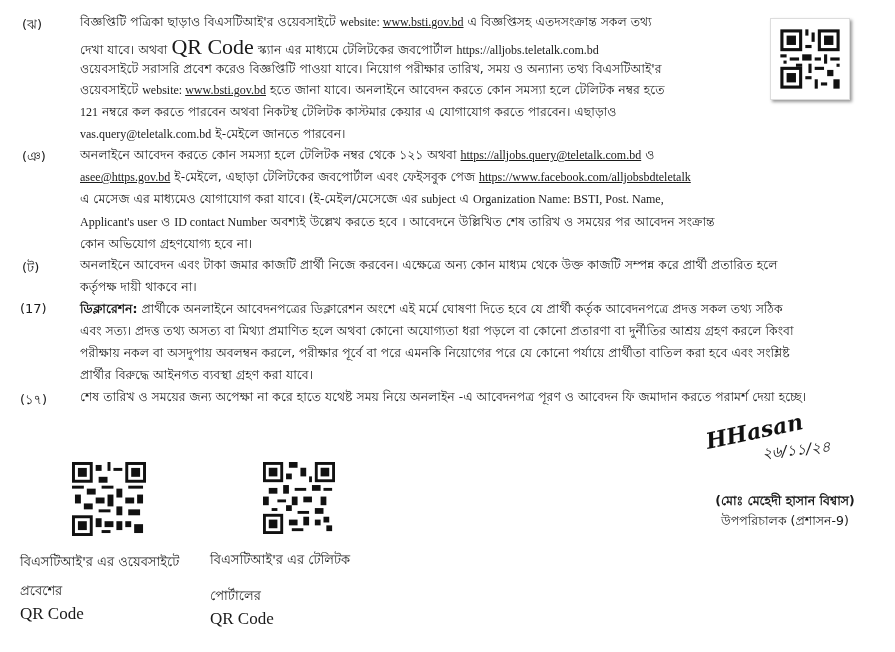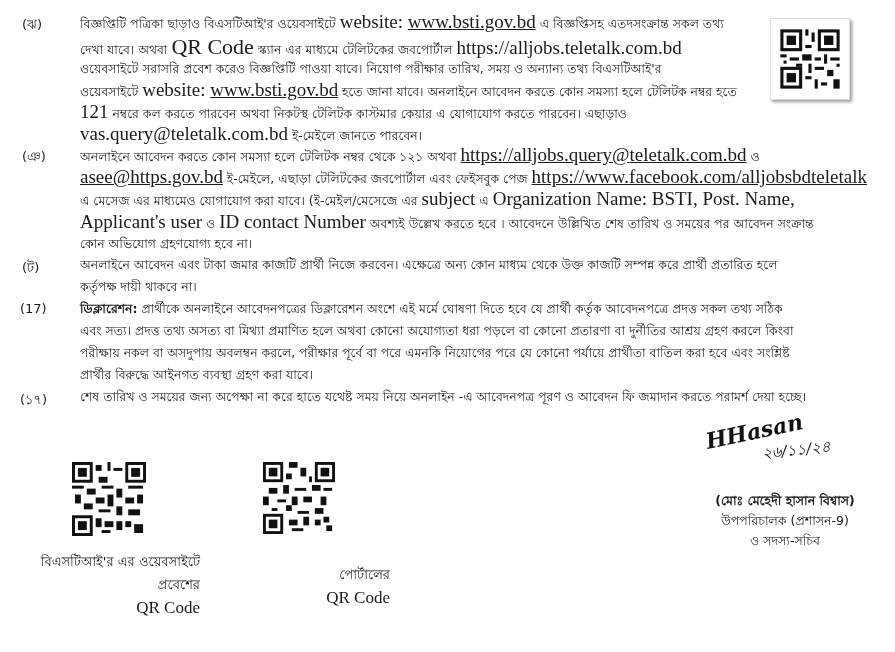--- a/index.html
+++ b/index.html
@@ -1,26 +1,26 @@
 <!DOCTYPE html>
 <html><head>
 <meta charset="utf-8">
 <style>
   html, body { margin:0; padding:0; background:#ffffff; }
   body { width:895px; height:652px; position:relative; overflow:hidden; color:#1a1a1a;
          font-family:"DejaVu Sans", sans-serif; }
   .para { position:absolute; left:0; right:0; }
   .num { position:absolute; left:22px; font-size:13px; }
   .line { position:absolute; white-space:nowrap; font-size:12.4px; line-height:18px; }
-  .en { font-family:"Liberation Serif", serif; font-size:19px; }
+  .en { font-family:"Liberation Serif", serif; font-size:12px; }
   .big { font-family:"Liberation Serif", serif; font-size:22px; }
   .u { text-decoration:underline; }
   .qrbox { position:absolute; background:#fff; }
   .qrbox svg { display:block; }
-  .cap { position:absolute; text-align:right; font-size:13px; white-space:nowrap; }
+  .cap { position:absolute; text-align:left; font-size:13px; white-space:nowrap; }
   .cap .en { font-size:17px; }
   .sig { position:absolute; text-align:center; font-size:12.5px; line-height:20px; white-space:nowrap;margin-top:32px; }
 </style>
 </head>
 <body>
 
 <div class="para">
   <span class="num" style="top:15px">(ঝ)</span>
   <div class="line" style="left:80px;top:13px">
     <span>বিজ্ঞপ্তিটি পত্রিকা ছাড়াও বিএসটিআই'র ওয়েবসাইটে </span><span class="en">website: </span><span class="en u">www.bsti.gov.bd</span><span> এ বিজ্ঞপ্তিসহ এতদসংক্রান্ত সকল তথ্য</span>
@@ -112,21 +112,20 @@
   <span class="num" style="left:20px;top:390px">(১৭)</span>
   <div class="line" style="left:80px;top:388px">শেষ তারিখ ও সময়ের জন্য অপেক্ষা না করে হাতে যথেষ্ট সময় নিয়ে অনলাইন -এ আবেদনপত্র পূরণ ও আবেদন ফি জমাদান করতে পরামর্শ দেয়া হচ্ছে।</div>
 </div>
 
 <div>
   <div style="position:absolute;left:705px;top:418px;font-family:'DejaVu Serif',serif;font-style:italic;font-weight:bold;font-size:22px;transform:rotate(-12deg);color:#111;">HHasan</div>
   <div style="position:absolute;left:762px;top:438px;font-size:15px;font-style:italic;transform:rotate(-6deg);">২৬/১১/২৪</div>
   <div class="sig" style="left:740px;top:459px;width:170px;margin-left:-85px;left:785px;">
     <div style="font-weight:bold">(মোঃ মেহেদী হাসান বিশ্বাস)</div>
     <div>উপপরিচালক (প্রশাসন-9)</div>
-    <div>ও সদস্য-সচিব</div>
   </div>
 </div>
 
 <div class="qrbox" style="left:72px;top:462px;width:74px;height:74px;">
   <svg width="74" height="74" viewBox="0 0 25 25">
     <rect x="0" y="0" width="7" height="7" fill="#111"></rect>
       <rect x="1" y="1" width="5" height="5" fill="#fff"></rect>
       <rect x="2" y="2" width="3" height="3" fill="#111"></rect>
     <rect x="18" y="0" width="7" height="7" fill="#111"></rect>
       <rect x="19" y="1" width="5" height="5" fill="#fff"></rect>
@@ -157,21 +156,21 @@
         <rect x="11" y="20" width="3" height="2"></rect>
         <rect x="15" y="20" width="2" height="3"></rect>
         <rect x="18" y="20" width="2" height="2"></rect>
         <rect x="21" y="21" width="3" height="3"></rect>
         <rect x="10" y="23" width="3" height="1"></rect>
       </g>
   </svg>
 </div>
 <div class="cap" style="left:20px;width:180px;top:552px;">
   <div>বিএসটিআই'র এর ওয়েবসাইটে</div>
-  <div style="margin-top:2px">প্রবেশের</div>
+  <div style="margin-top:8px">প্রবেশের</div>
   <div class="en" style="margin-top:2px">QR Code</div>
 </div>
 
 <div class="qrbox" style="left:263px;top:462px;width:72px;height:72px;">
   <svg width="72" height="72" viewBox="0 0 25 25">
     <rect x="0" y="0" width="7" height="7" fill="#111"></rect>
       <rect x="1" y="1" width="5" height="5" fill="#fff"></rect>
       <rect x="2" y="2" width="3" height="3" fill="#111"></rect>
     <rect x="18" y="0" width="7" height="7" fill="#111"></rect>
       <rect x="19" y="1" width="5" height="5" fill="#fff"></rect>
@@ -201,15 +200,16 @@
         <rect x="9" y="20" width="3" height="2"></rect>
         <rect x="14" y="19" width="2" height="3"></rect>
         <rect x="18" y="20" width="2" height="2"></rect>
         <rect x="21" y="19" width="2" height="2"></rect>
         <rect x="22" y="22" width="2" height="2"></rect>
         <rect x="10" y="23" width="4" height="1"></rect>
       </g>
   </svg>
 </div>
 <div class="cap" style="left:210px;width:180px;top:550px;">
+  <div>বিএসটিআই'র এর টেলিটক</div>
   <div style="margin-top:15px">পোর্টালের</div>
   <div class="en" style="margin-top:2px">QR Code</div>
 </div>
 
 </body></html>

